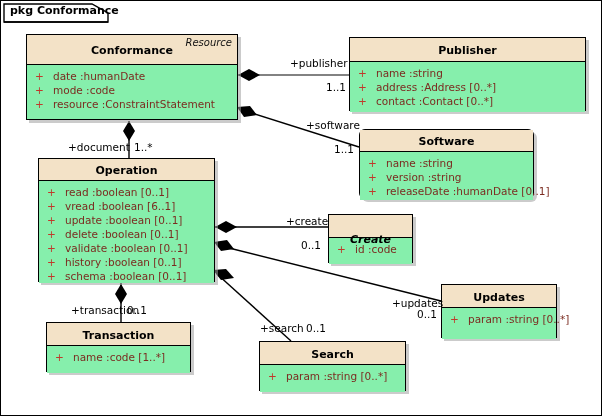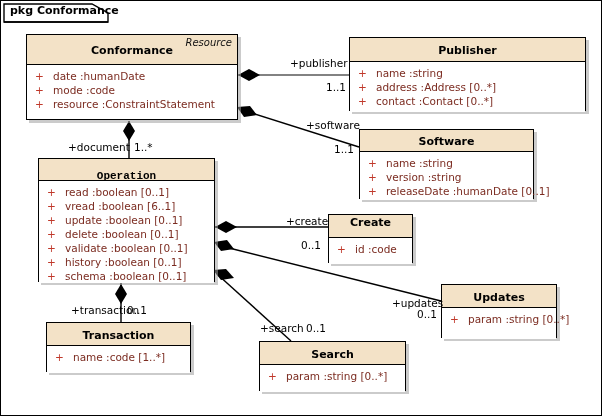--- a/index.html
+++ b/index.html
@@ -63,21 +63,21 @@
     margin-left: 34px;
   }
   .cls-name {
     text-align: center;
     font-size: 11px;
     font-weight: bold;
     color: #000000;
     white-space: nowrap;
   }
   .cls-body {
-    background: #ffffff;
+    background: #86efac;
     padding: 4px 16px 4px 0;
     box-sizing: border-box;
   }
   .attr {
     display: block;
     font-size: 10.5px;
     color: #7b2b20;
     white-space: nowrap;
     line-height: 14px;
     padding-left: 8px;
@@ -146,49 +146,49 @@
     <div class="cls-head" style="height:24px;">
       <div class="cls-name" style="padding-top:6px;">Publisher</div>
     </div>
     <div class="cls-body" style="height:50px;">
       <span class="attr"><span class="vis">+</span><span>name  :string</span></span>
       <span class="attr"><span class="vis">+</span><span>address  :Address [0..*]</span></span>
       <span class="attr"><span class="vis">+</span><span>contact  :Contact [0..*]</span></span>
     </div>
   </div>
 
-  <div class="cls" style="left:358px; top:128px; width:175px; height:70px;">
+  <div class="cls" style="left:358px; top:128px; width:175px; height:70px;border-radius:6px;">
     <div class="cls-head" style="height:22px;">
       <div class="cls-name" style="padding-top:5px;">Software</div>
     </div>
     <div class="cls-body" style="height:48px;">
       <span class="attr"><span class="vis">+</span><span>name  :string</span></span>
       <span class="attr"><span class="vis">+</span><span>version  :string</span></span>
       <span class="attr"><span class="vis">+</span><span>releaseDate  :humanDate [0..1]</span></span>
     </div>
   </div>
 
   <div class="cls" style="left:37px; top:157px; width:177px; height:124px;">
     <div class="cls-head" style="height:22px;">
-      <div class="cls-name" style="padding-top:11px;font-family:Liberation Mono, monospace;">Operation</div>
+      <div class="cls-name" style="padding-top:5px;">Operation</div>
     </div>
     <div class="cls-body" style="height:102px;">
       <span class="attr"><span class="vis">+</span><span>read  :boolean [0..1]</span></span>
       <span class="attr"><span class="vis">+</span><span>vread  :boolean [6..1]</span></span>
       <span class="attr"><span class="vis">+</span><span>update  :boolean [0..1]</span></span>
       <span class="attr"><span class="vis">+</span><span>delete  :boolean [0..1]</span></span>
       <span class="attr"><span class="vis">+</span><span>validate  :boolean [0..1]</span></span>
       <span class="attr"><span class="vis">+</span><span>history  :boolean [0..1]</span></span>
       <span class="attr"><span class="vis">+</span><span>schema  :boolean [0..1]</span></span>
     </div>
   </div>
 
   <div class="cls" style="left:327px; top:213px; width:85px; height:49px;">
     <div class="cls-head" style="height:23px;">
-      <div class="cls-name" style="padding-top:1px;">Create</div>
+      <div class="cls-name" style="padding-top:18px;font-style:italic;">Create</div>
     </div>
     <div class="cls-body" style="height:26px;">
       <span class="attr"><span class="vis">+</span><span>id  :code</span></span>
     </div>
   </div>
 
   <div class="cls" style="left:440px; top:283px; width:116px; height:54px;">
     <div class="cls-head" style="height:23px;">
       <div class="cls-name" style="padding-top:6px;">Updates</div>
     </div>

